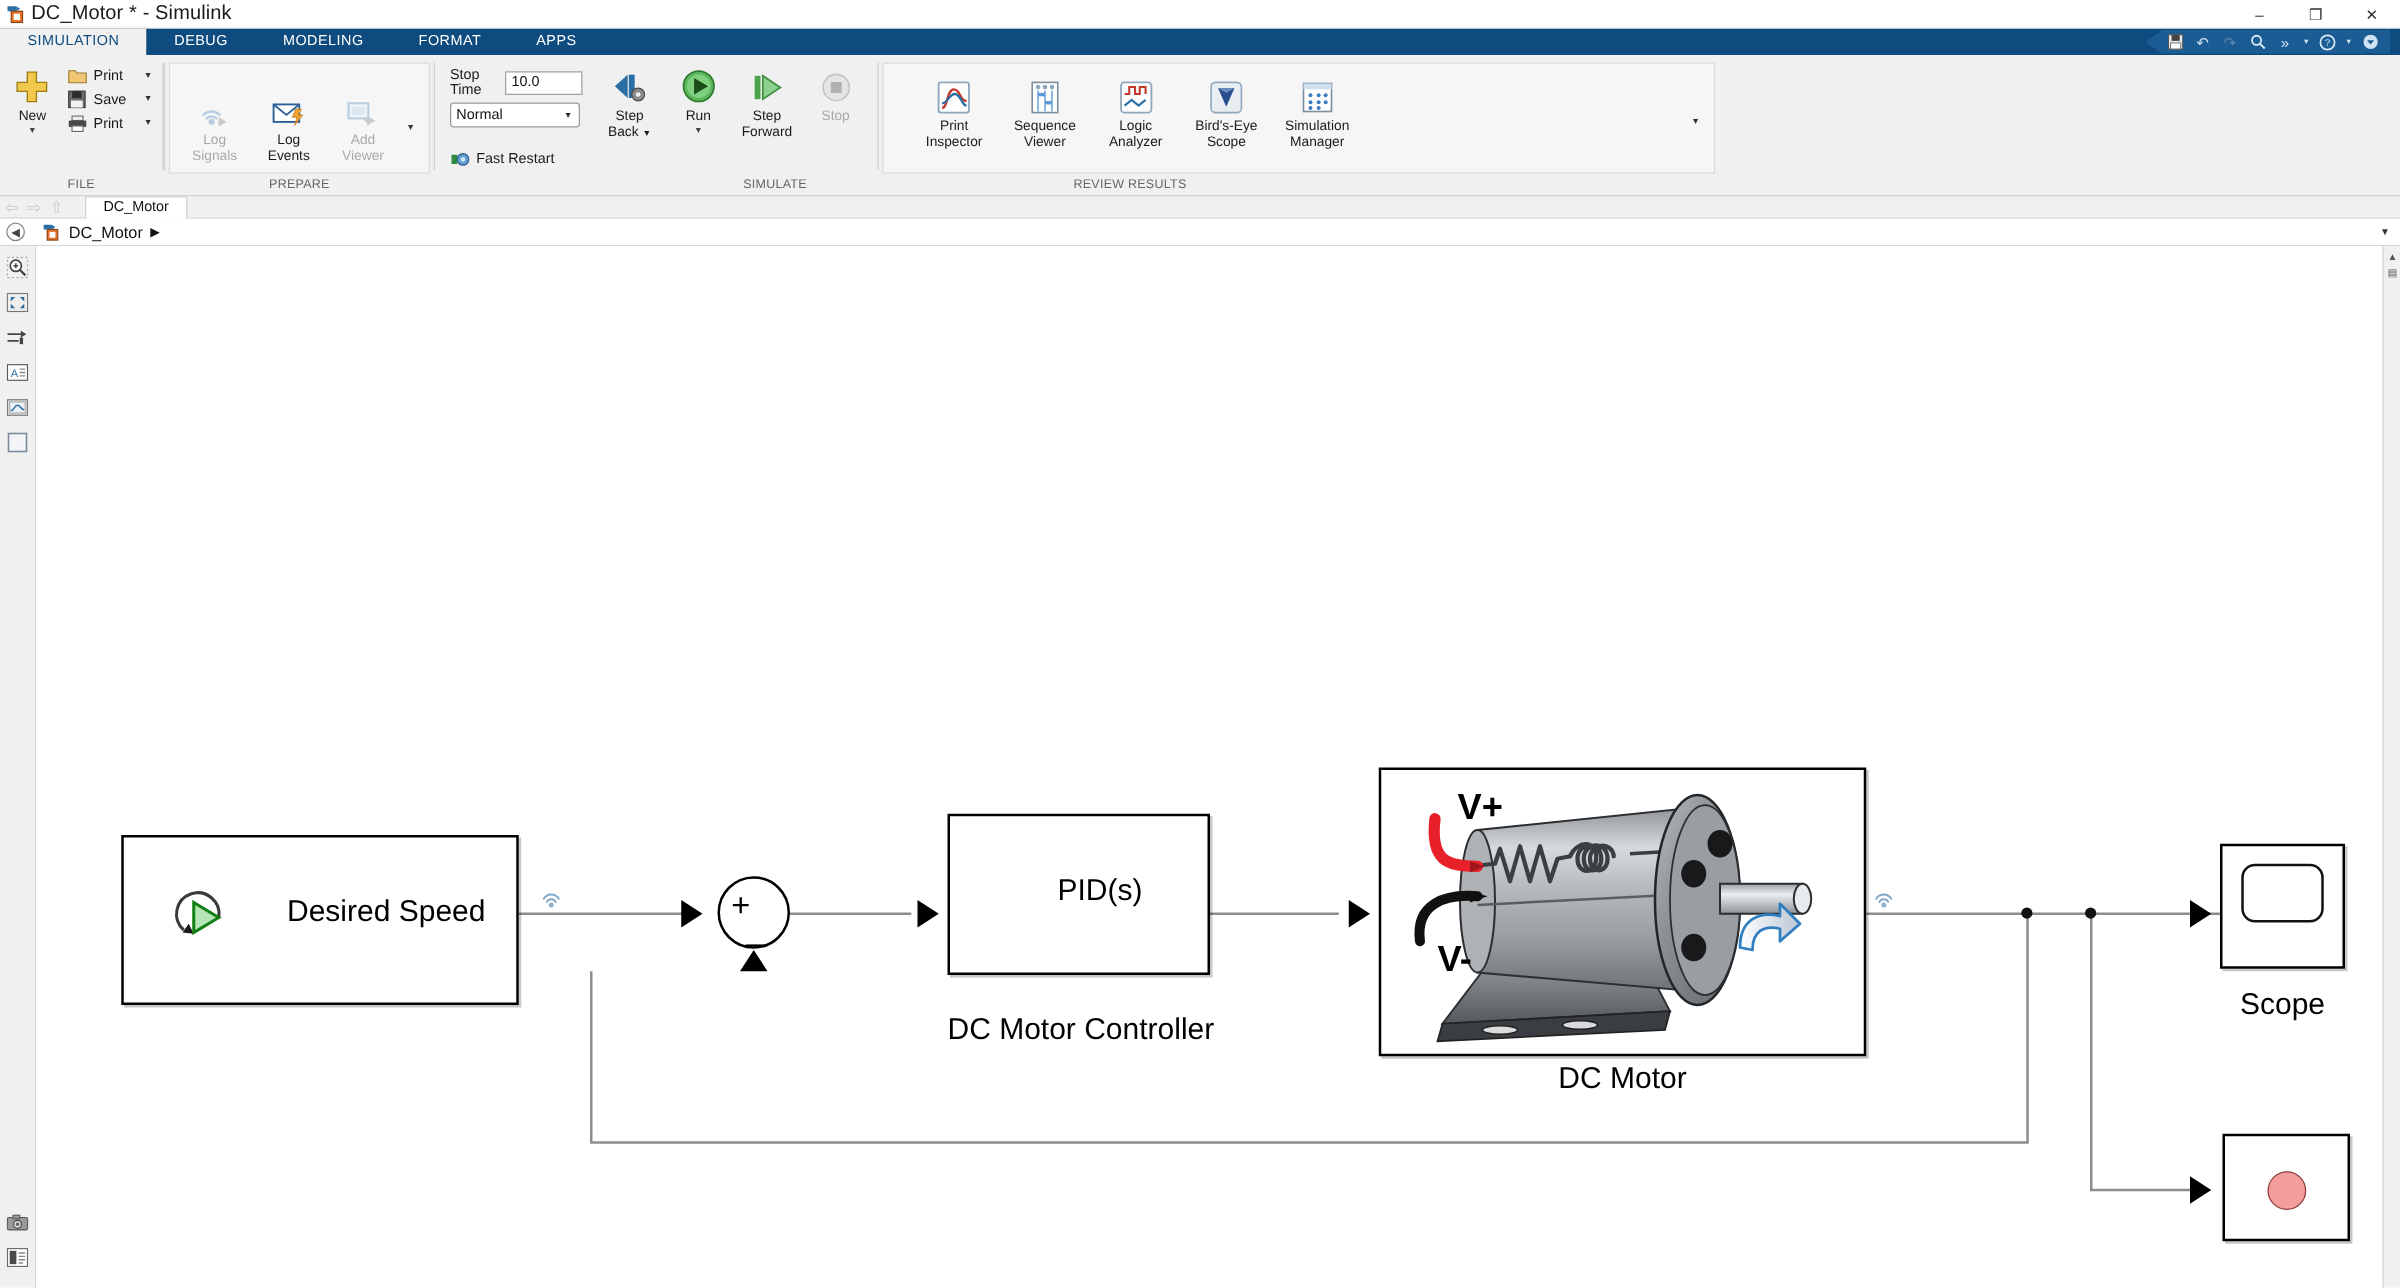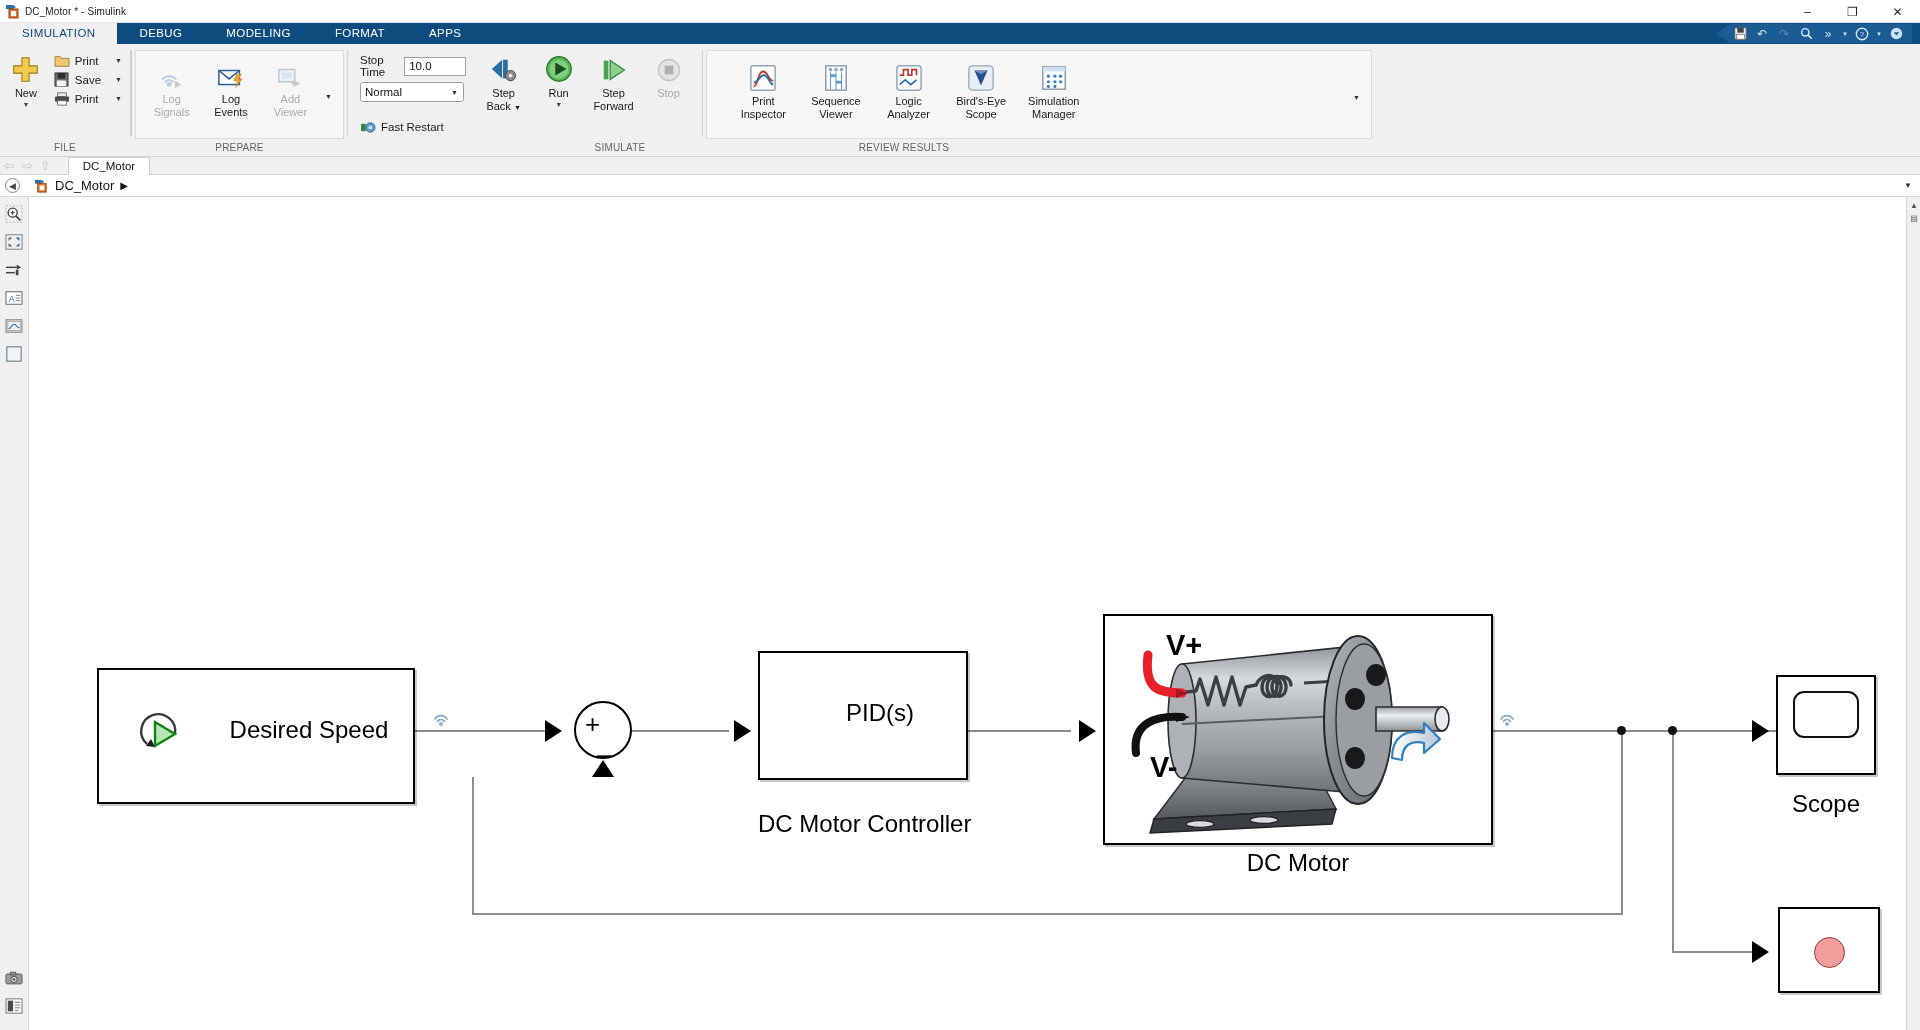--- a/index.html
+++ b/index.html
@@ -15,21 +15,21 @@
     height: 23px; background: #ffffff;
     display: flex; align-items: center;
     border-bottom: 1px solid #e6e6e6;
     position: relative;
   }
   .titlebar .app-icon {
     width: 16px; height: 16px; margin-left: 5px; margin-right: 4px;
     position: relative; flex: none;
   }
   .titlebar .title-text {
-    font-size: 10px; color: #1a1a1a; letter-spacing: .1px; text-align: center;
+    font-size: 16px; color: #1a1a1a; letter-spacing: .1px; text-align: center;
   }
   .win-controls {
     position: absolute; right: 0; top: 0; height: 23px; display: flex;
   }
   .win-btn {
     width: 45px; height: 23px; display: flex; align-items: center;
     justify-content: center; font-size: 12px; color: #2b2b2b;
   }
 
   
@@ -311,21 +311,21 @@
     </div>
     <div class="glabel">FILE</div>
   </div>
 
   <div class="gsep"></div>
 
 
   <div class="gsep"></div>
 
   <div class="rgroup" style="width:215px">
-    <div class="gbody" style="border:1px solid #dcdcdc;background:#f6f6f6;margin:2px 3px;padding-top:3px">
+    <div class="gbody" style="border:1px solid #dcdcdc;background:#f6f6f6;margin:2px 3px;padding-top:16px">
       <div class="bigbtn disabled">
         <span class="bi">
           <svg width="28" height="26" viewBox="0 0 30 28">
             <path d="M5 16 a10 10 0 0 1 14 0" fill="none" stroke="#b9cde0" stroke-width="2.2" stroke-linecap="round"></path>
             <path d="M8 19 a6 6 0 0 1 8 0" fill="none" stroke="#b9cde0" stroke-width="2.2" stroke-linecap="round"></path>
             <circle cx="12" cy="22" r="2.6" fill="#b9cde0"></circle>
             <path d="M18 18 l7 4 l-7 4 Z" fill="#c9c9c9"></path>
           </svg>
         </span>
         <span class="bl"><span style="white-space:pre-line">Log

